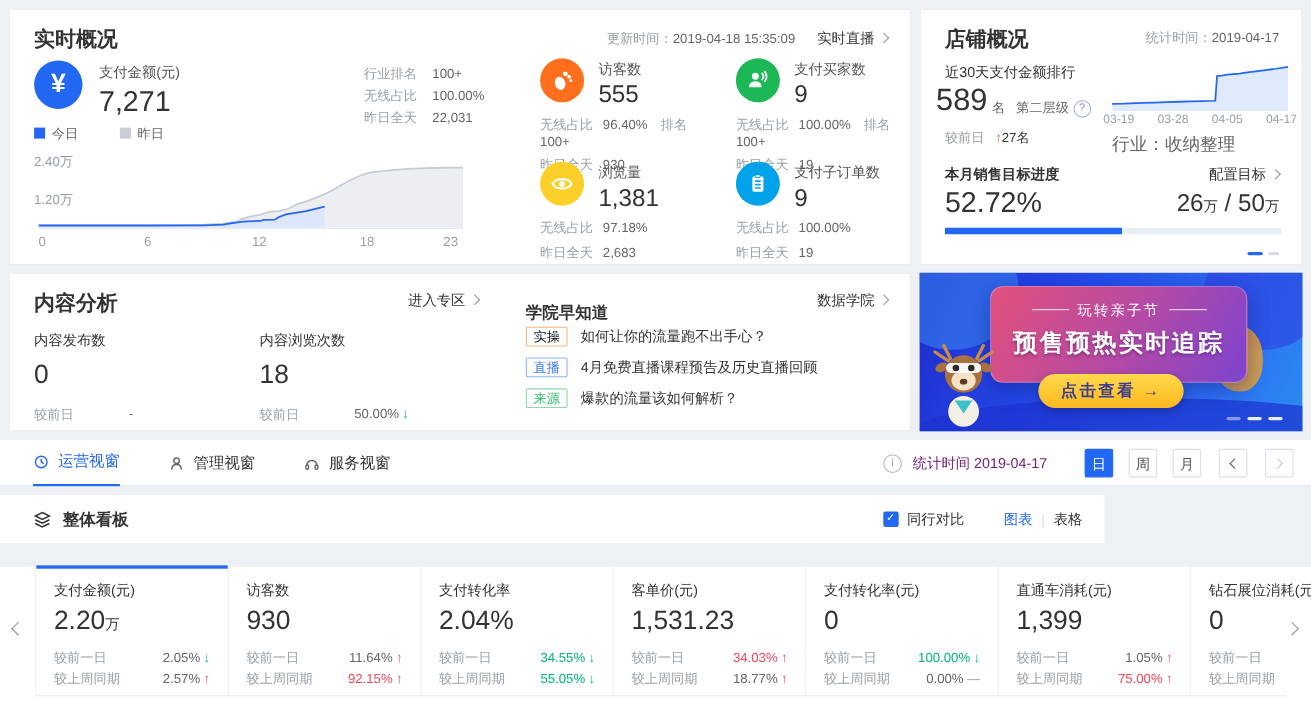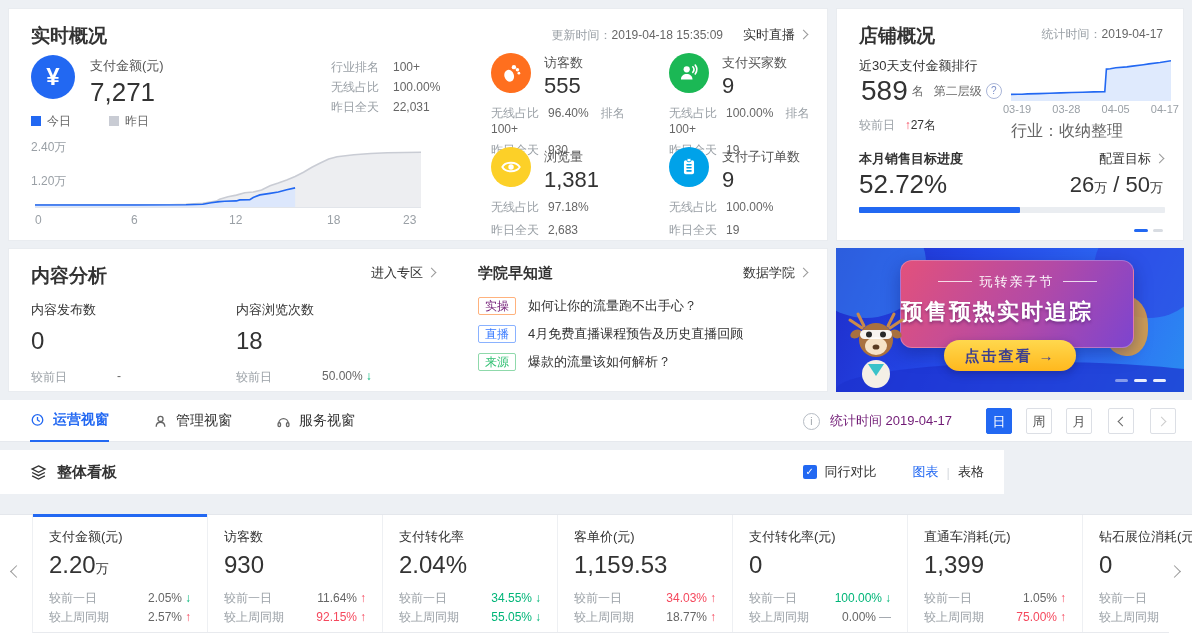--- a/index.html
+++ b/index.html
@@ -40,21 +40,21 @@
   .m-label{font-size:13px;color:#555;margin-top:1px}
   .m-value{font-size:22px;color:#333;margin-top:1px}
   .mrow{margin-top:6px;font-size:12px}
   .mrow .lbl{margin-right:9px}
   .mrow .val{margin-right:12px}
 
   
   #panel-shop{left:836px;top:8px;width:348px;height:233px}
   .sp-right{position:absolute;right:20px;top:17px;font-size:12px}
   .sp-subtitle{position:absolute;left:22px;top:48px;font-size:13px;color:#333}
-  .sp-rank{position:absolute;left:24px;top:66px;display:flex;align-items:center}
+  .sp-rank{position:absolute;left:14px;top:66px;display:flex;align-items:flex-end}
   .sp-rank .num{font-size:28px;color:#333}
   .sp-rank .unit{font-size:12px;color:#666;margin-left:4px}
   .sp-rank .tier{font-size:12px;color:#666;margin-left:10px}
   .qicon{display:inline-block;width:14px;height:14px;border-radius:50%;border:1px solid #aab6d8;color:#7d90c9;font-size:10px;line-height:14px;text-align:center;margin-left:4px;vertical-align:1px}
   .sp-vs{position:absolute;left:22px;top:108px;font-size:12px}
   .sp-chart{position:absolute;left:174px;top:44px}
   .sp-xticks{position:absolute;left:166px;top:94px;width:176px;display:flex;justify-content:space-between;font-size:11px;color:#9aa0a6}
   .sp-industry{position:absolute;left:174px;top:112px;font-size:16px;color:#666}
   .goal-title{position:absolute;left:22px;top:141px;font-size:13px;color:#333;font-weight:700}
   .goal-link{position:absolute;right:20px;top:141px}
@@ -69,48 +69,48 @@
   .sp-dots .off{width:10px;background:#d8dce2}
 
   
   #panel-content{left:8px;top:248px;width:820px;height:144px}
   .c-link{position:absolute;left:362px;top:15px}
   .c-metric{position:absolute;width:190px}
   .c-label{font-size:13px;color:#333}
   .c-value{font-size:24px;color:#333;margin-top:8px}
   .crow{display:flex;font-size:12px;margin-top:14px}
   .crow .lbl{width:86px}
-  .ac-title{position:absolute;left:469px;top:15px;font-size:15px;font-weight:700;color:#333}
+  .ac-title{position:absolute;left:469px;top:26px;font-size:15px;font-weight:700;color:#333}
   .ac-link{position:absolute;right:20px;top:15px}
   .ac-item{position:absolute;left:469px;font-size:13px;color:#333;display:flex;align-items:center;cursor:pointer}
   .tag{display:inline-block;min-width:30px;text-align:center;font-size:12px;line-height:16px;border:1px solid;border-radius:2px;padding:0 3px;margin-right:12px;flex:none}
-  .tag[data-clr="orange"]{color:#701a75;border-color:#ffb27d}
+  .tag[data-clr="orange"]{color:#0f172a;border-color:#ffb27d}
   .tag[data-clr="blue"]{color:#3a7bff;border-color:#8ab2ff}
   .tag[data-clr="green"]{color:#2fbf71;border-color:#8fd9ab}
 
   
   #banner{position:absolute;left:836px;top:248px;width:348px;height:144px;background:linear-gradient(115deg,#1e2bc8 0%,#2448e8 35%,#2f6ef5 75%,#2a8cf0 100%);overflow:hidden;cursor:pointer}
   #banner .blob1{position:absolute;left:-30px;top:-40px;width:120px;height:110px;background:#3f9bf8;opacity:.45;border-radius:50%}
   #banner .blob2{position:absolute;right:-20px;top:-30px;width:110px;height:100px;background:#2b3fe0;opacity:.6;border-radius:50%}
   #banner .blob3{position:absolute;right:36px;top:48px;width:46px;height:60px;background:#f6a62c;opacity:.8;border-radius:50% 50% 45% 55%}
   #banner .wave{position:absolute;left:0;bottom:-26px;width:120%;height:56px;background:#1d32cf;opacity:.7;border-radius:50% 50% 0 0}
   .bbox{position:absolute;left:64px;top:12px;width:232px;height:86px;border-radius:12px;background:linear-gradient(120deg,#e2517c 0%,#b34aa6 55%,#7d44cf 100%);box-shadow:0 6px 18px rgba(15,25,110,.4);border:1px solid rgba(255,255,255,.25)}
   .bkicker{position:absolute;top:12px;width:100%;text-align:center;font-size:13px;color:#fff;letter-spacing:2px}
   .bkicker::before,.bkicker::after{content:"";display:inline-block;width:34px;height:1px;background:rgba(255,255,255,.8);vertical-align:4px;margin:0 8px}
-  .btitle{position:absolute;top:36px;width:100%;font-size:22px;font-weight:700;color:#fff;letter-spacing:2px;text-shadow:0 2px 3px rgba(60,20,90,.45)}
+  .btitle{position:absolute;top:36px;width:100%;text-align:center;font-size:22px;font-weight:700;color:#fff;letter-spacing:2px;text-shadow:0 2px 3px rgba(60,20,90,.45)}
   .bbtn{position:absolute;left:50%;transform:translateX(-50%);top:92px;width:132px;height:31px;border-radius:17px;background:linear-gradient(#ffd84d,#ffb81e);color:#3d3f8f;font-size:15px;font-weight:700;text-align:center;line-height:31px;letter-spacing:2px;box-shadow:0 3px 8px rgba(20,20,90,.35);cursor:pointer}
   .bdash{position:absolute;right:18px;bottom:10px;display:flex;gap:6px}
   .bdash span{width:13px;height:3px;border-radius:2px;cursor:pointer}
   .mascot{position:absolute;left:4px;bottom:0}
 
   
   #viewbar{position:absolute;left:0;top:400px;width:1192px;height:42px;background:#fff;border-bottom:1px solid #e6e9ee;box-sizing:border-box}
   .vtabs{position:absolute;left:30px;top:0;height:42px;display:flex;gap:44px}
   .vtab{display:flex;align-items:center;gap:8px;font-size:14px;color:#333;height:42px;box-sizing:border-box;cursor:pointer}
-  .vtab.active{color:#2268f2;border-bottom:2px solid #2268f2;font-weight:700}
+  .vtab.active{color:#2268f2;border-bottom:2px solid #2268f2;font-weight:400}
   .vtab svg{flex:none}
   .vb-right{position:absolute;right:16px;top:0;height:42px;display:flex;align-items:center;gap:10px}
   .info-icon{width:15px;height:15px;border-radius:50%;border:1px solid #b6bcc4;color:#9aa0a6;font-size:10px;line-height:15px;text-align:center;font-style:normal}
   .vb-stat{font-size:13px;color:#701a75;margin-right:20px}
   .pbtn{min-width:26px;height:26px;line-height:26px;text-align:center;font-size:13px;border:1px solid #dcdfe5;background:#fff;color:#555;border-radius:2px;margin-left:4px;cursor:pointer;padding:0 4px;box-sizing:border-box}
   .pbtn.active{background:#2268f2;color:#fff;border-color:#2268f2}
   .pgbtn{width:24px;height:24px;border:1px solid #dcdfe5;border-radius:2px;margin-left:6px;display:flex;align-items:center;justify-content:center;cursor:pointer;background:#fff}
   .pgbtn i{display:block;width:6px;height:6px;border-top:1.5px solid #666;border-right:1.5px solid #666}
   .pgbtn.prev i{transform:rotate(-135deg);margin-left:3px}
   .pgbtn.next i{transform:rotate(45deg);margin-right:3px}
@@ -495,21 +495,21 @@
           </div>
         <div class="card-row">
             <span class="lbl">较上周同期</span>
             <span><span class="pct" data-clr="green">55.05%</span><span class="arr" data-dir="down"></span></span>
           </div>
       </div>
     </div>
 
     <div class="card">
       <div class="card-label">客单价(元)</div>
-      <div class="card-value"><span>1,159.53</span><span class="suffix"></span></div>
+      <div class="card-value"><span>1,531.23</span><span class="suffix"></span></div>
       <div class="card-rows">
         <div class="card-row">
             <span class="lbl">较前一日</span>
             <span><span class="pct" data-clr="red">34.03%</span><span class="arr" data-dir="up"></span></span>
           </div>
         <div class="card-row">
             <span class="lbl">较上周同期</span>
             <span><span class="pct" data-clr="gray">18.77%</span><span class="arr" data-dir="up"></span></span>
           </div>
       </div>

